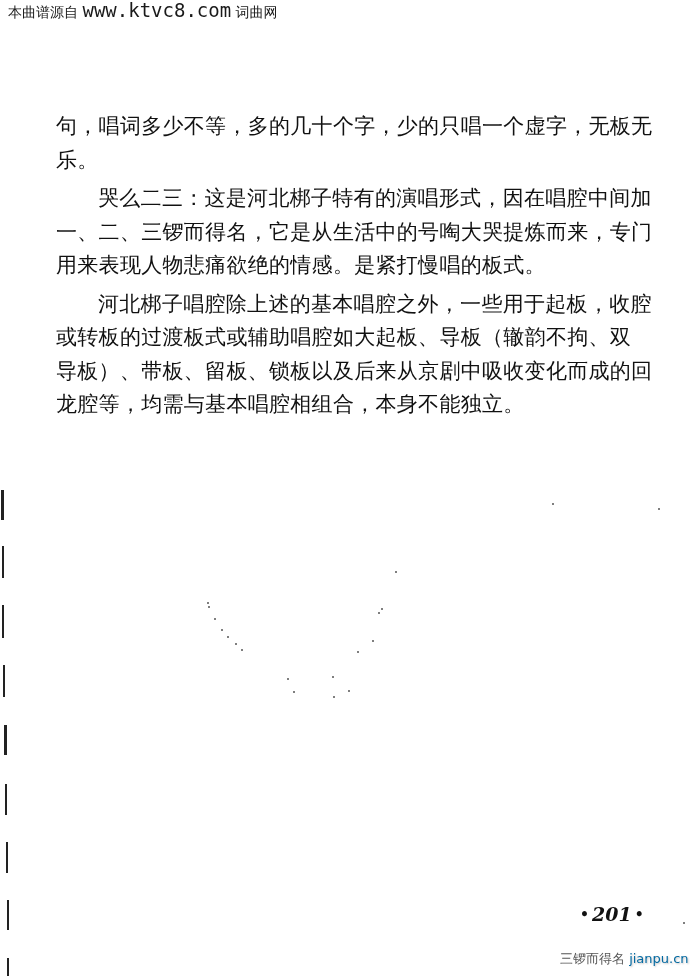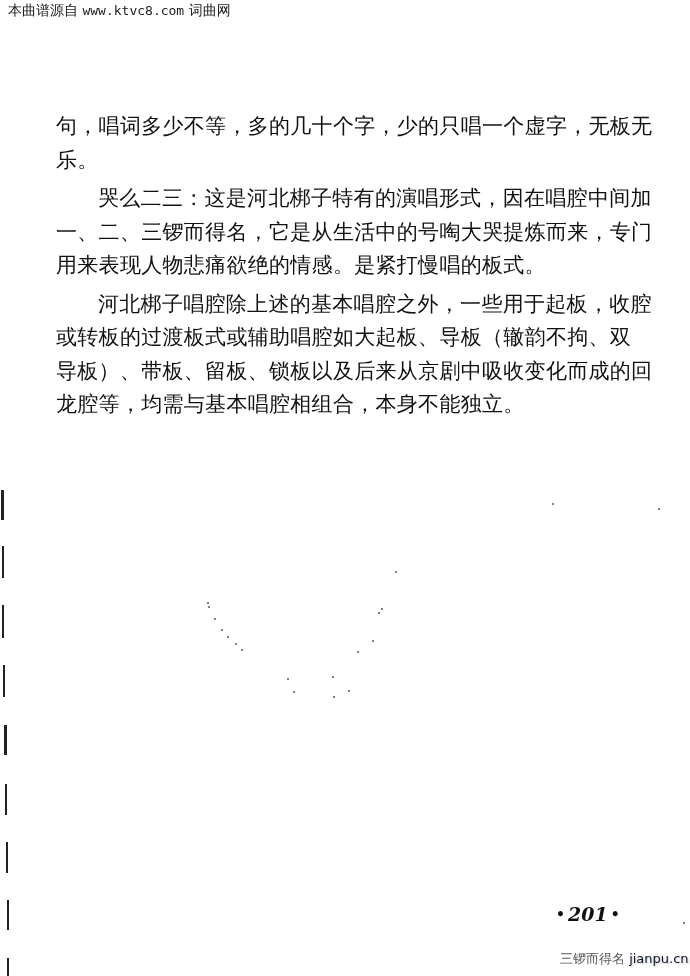--- a/index.html
+++ b/index.html
@@ -21,21 +21,21 @@
       top: 2px;
       font-family: "DejaVu Sans", "Liberation Sans", sans-serif;
       font-size: 14px;
       line-height: 16px;
       color: #1a1a1a;
       letter-spacing: 0px;
       white-space: nowrap;
     }
     .watermark-top .url {
       font-family: "DejaVu Sans Mono", "Liberation Mono", monospace;
-      font-size: 13px;
+      font-size: 19px;
     }
     .body-text {
       position: absolute;
       left: 56px;
       top: 110px;
       width: 572px;
     }
     .line {
       font-size: 21px;
       line-height: 33.5px;
@@ -61,21 +61,21 @@
     }
     .speck {
       position: absolute;
       width: 2px;
       height: 2px;
       background: #555;
       border-radius: 1px;
     }
     .page-number {
       position: absolute;
-      left: 553px;
+      left: 577px;
       top: 903px;
       font-family: "DejaVu Serif", "Liberation Serif", serif;
       font-style: italic;
       font-weight: bold;
       font-size: 19px;
       color: #111;
       white-space: nowrap;
     }
     .page-number .dot {
       font-style: normal;
@@ -87,21 +87,21 @@
       position: absolute;
       left: 560px;
       top: 950px;
       font-size: 13px;
       white-space: nowrap;
       color: #555;
       font-family: "DejaVu Serif", "Liberation Serif", serif;
     }
     .watermark-bottom .domain {
       font-family: "DejaVu Sans", "Liberation Sans", sans-serif;
-      color: #0f172a;
+      color: #0369a1;
       text-shadow: 1px 1px 2px rgba(0,0,0,0.25);
     }
   </style>
 </head>
 <body>
 
 <div class="watermark-top">
   <span>本曲谱源自 </span><span class="url">www.ktvc8.com</span><span> 词曲网</span>
 </div>
 

